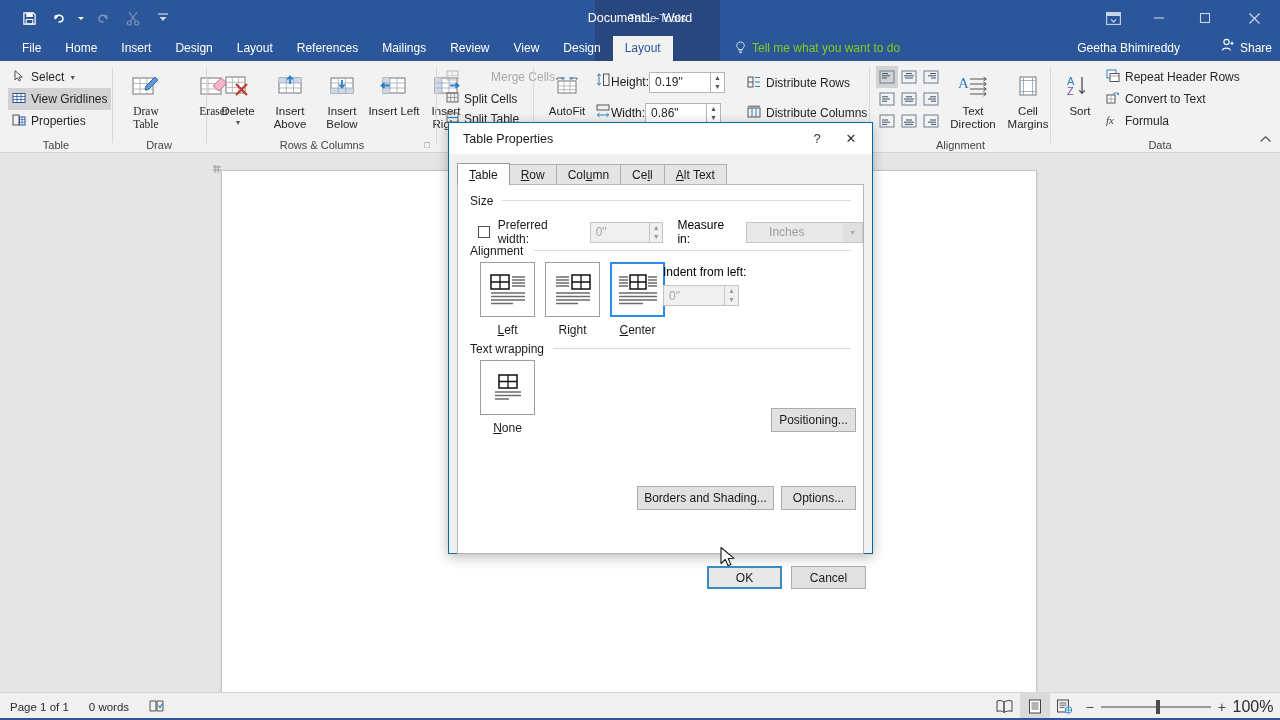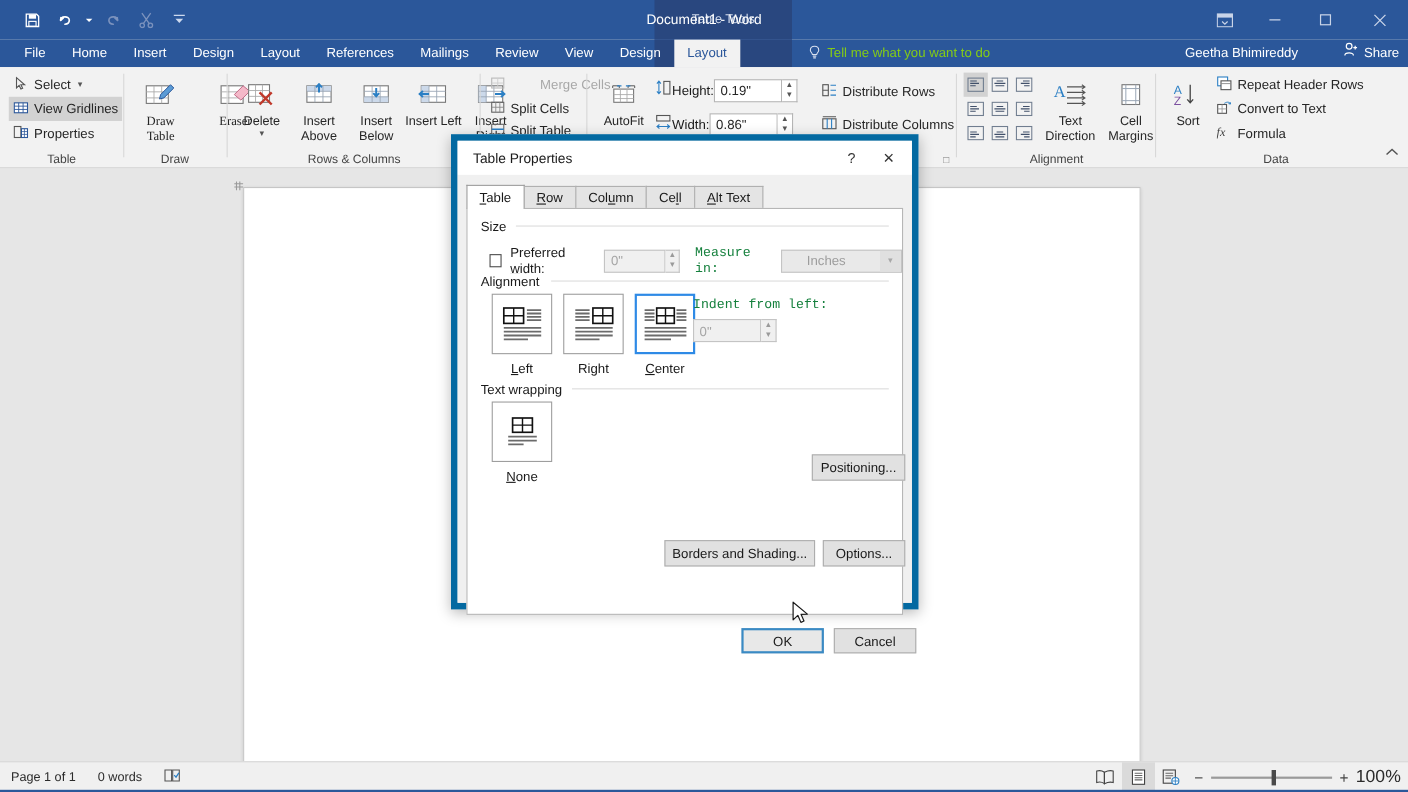--- a/index.html
+++ b/index.html
@@ -138,22 +138,22 @@
   .view-btn { width:30px; height:27px; display:flex; align-items:center; justify-content:center; }
   .view-btn.sel { background:#dadada; }
   .zoom-wrap { display:flex; align-items:center; gap:7px; padding:0 6px; }
   .zoom-track { position:relative; width:110px; height:2px; background:#9a9a9a; }
   .zoom-thumb { position:absolute; left:55px; top:-6px; width:4px; height:14px; background:#4a4a4a; }
   .zoom-pct { width:42px; text-align:center; font-size:16px; }
   .bottom-strip { position:absolute; left:0; top:718px; width:1280px; height:2px; background:#2b579a; }
 
   
   .dialog {
-    position:absolute; left:410px; top:122px; width:425px; height:432px;
-    background:#f0f0f0; border:6px solid #0369a1; box-shadow:0 3px 12px rgba(0,0,0,0.28);
+    position:absolute; left:448px; top:122px; width:425px; height:432px;
+    background:#f0f0f0; border:1px solid #0369a1; box-shadow:0 3px 12px rgba(0,0,0,0.28);
   }
   .dlg-title {
     position:absolute; left:0; top:0; width:100%; height:31px; background:#ffffff;
     display:flex; align-items:center;
   }
   .dlg-title-text { padding-left:14px; font-size:12.5px; color:#1a1a1a; }
   .dlg-title-btns { position:absolute; right:4px; top:0; height:31px; display:flex; align-items:center; }
   .dlg-tbtn { width:34px; height:31px; display:flex; align-items:center; justify-content:center; color:#333; font-size:13px; }
   .dlg-body { position:absolute; left:0; top:31px; width:100%; bottom:0; background:#f0f0f0; }
 
@@ -165,21 +165,21 @@
   .dlg-tab.active { background:#ffffff; height:22px; line-height:22px; border-color:#9b9b9b; position:relative; z-index:2; }
   .dlg-panel {
     position:absolute; left:8px; top:30px; right:8px; height:370px;
     background:#ffffff; border:1px solid #b6b6b6;
   }
   .sec-title { position:absolute; font-size:12px; color:#1a1a1a; background:#fff; padding-right:6px; }
   .sec-line { position:absolute; height:1px; background:#dcdcdc; }
 
   .cb { width:12px; height:12px; border:1px solid #4d4d4d; background:#fff; display:inline-block; }
   .fld-label { font-size:12px; color:#1a1a1a; }
-  .fld-label.dim { color:#15803d;font-family:Liberation Mono, monospace; }
+  .fld-label.dim { color:#000000; }
   .u { text-decoration:underline; }
 
   .inp-dis {
     height:21px; border:1px solid #c4c4c4; background:#f0f0f0; color:#a6a6a6;
     display:flex; align-items:center; padding-left:5px; font-size:12px;
   }
   .spin-dis { width:14px; height:21px; border:1px solid #c4c4c4; border-left:none; background:#f0f0f0;
     display:flex; flex-direction:column; align-items:center; justify-content:center; gap:3px; }
   .spin-dis i { font-style:normal; font-size:7px; line-height:6px; color:#9a9a9a; }
   .combo-dis {

